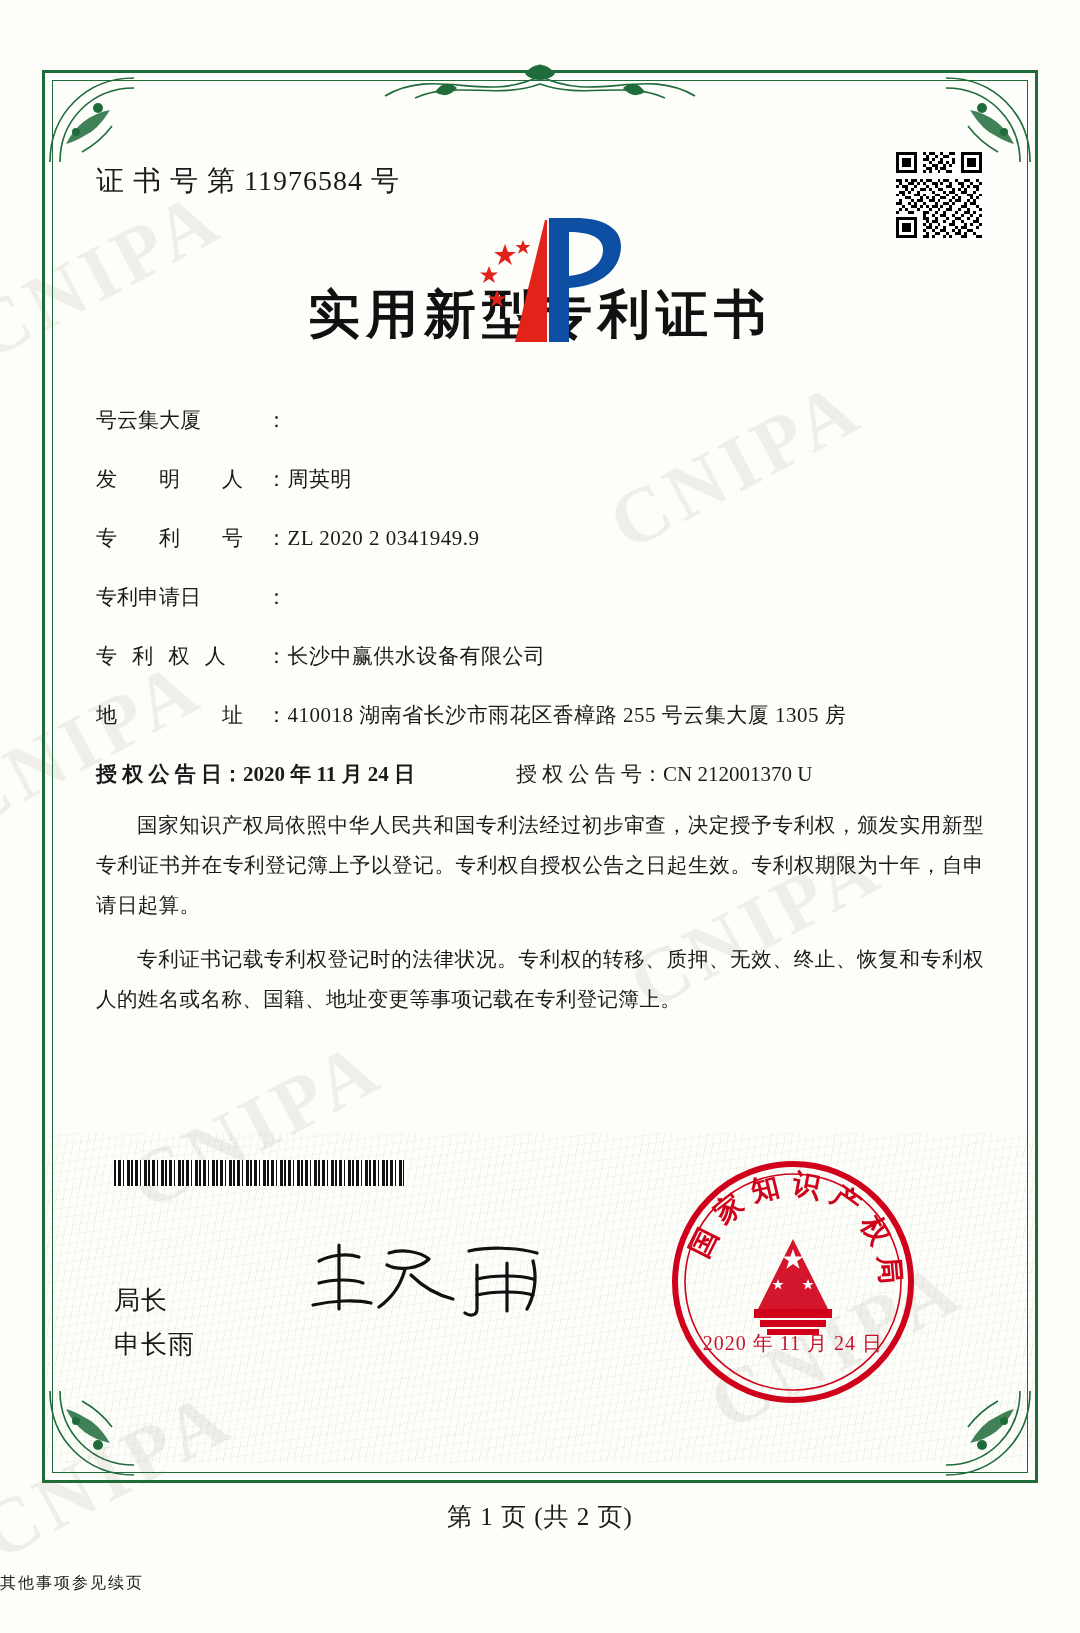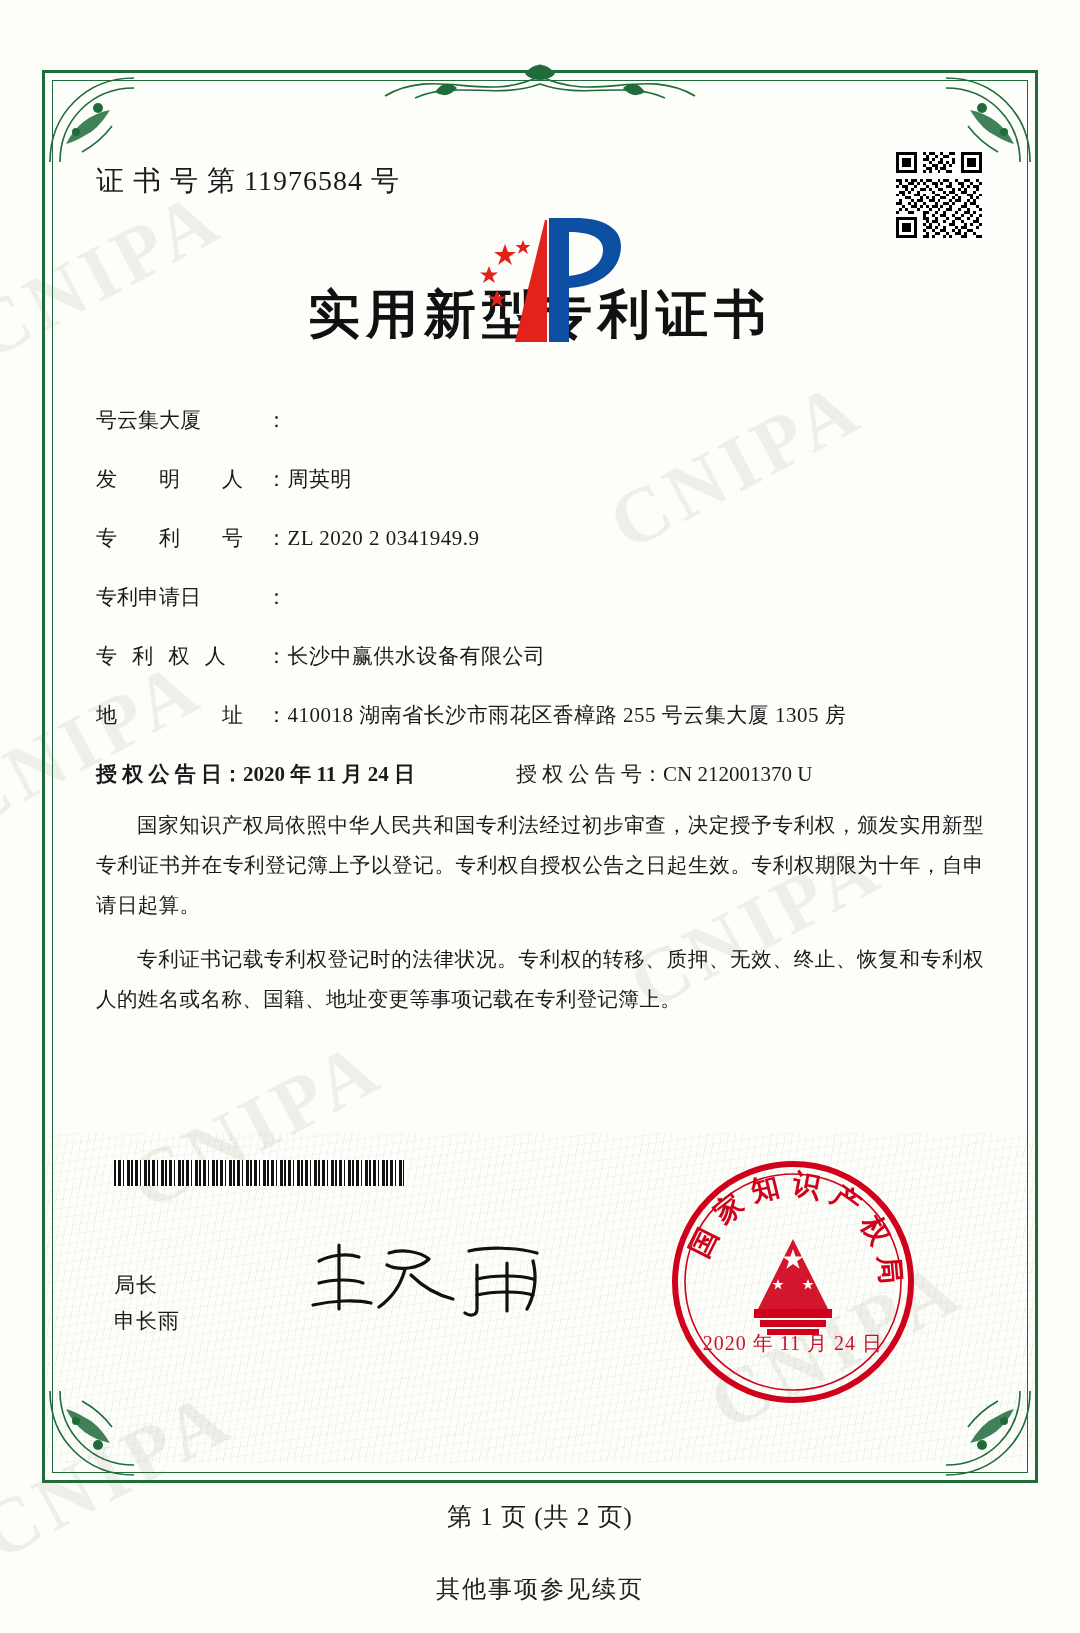--- a/index.html
+++ b/index.html
@@ -185,22 +185,22 @@
     width: 290px; height: 26px;
     background:
       repeating-linear-gradient(90deg,
         #111 0px, #111 2px, #fff 2px, #fff 4px,
         #111 4px, #111 7px, #fff 7px, #fff 9px,
         #111 9px, #111 10px, #fff 10px, #fff 13px,
         #111 13px, #111 16px, #fff 16px, #fff 17px);
   }
   .sig-block {
     position: absolute;
-    left: 18px; top: 133px;
-    font-size: 21px;
+    left: 18px; top: 144px;
+    font-size: 26px;
     line-height: 1.7;
     letter-spacing: 1px;
   }
   .signature {
     position: absolute;
     left: 205px; top: 100px;
     width: 260px; height: 90px;
     color: #111;
   }
   .signature svg { width: 100%; height: 100%; display: block; }
@@ -227,22 +227,22 @@
     left: 0; right: 0;
     top: 1500px;
     text-align: center;
     font-size: 25px;
     letter-spacing: 1px;
   }
   .footer-note {
     position: absolute;
     left: 0; right: 0;
     top: 1573px;
-    text-align: center;
-    font-size: 24px;
+    text-align: left;
+    font-size: 16px;
     letter-spacing: 2px;
     color: #222;
   }
 </style>
 </head>
 <body>
 
 <div class="page">
 
   <div class="watermark-layer">

